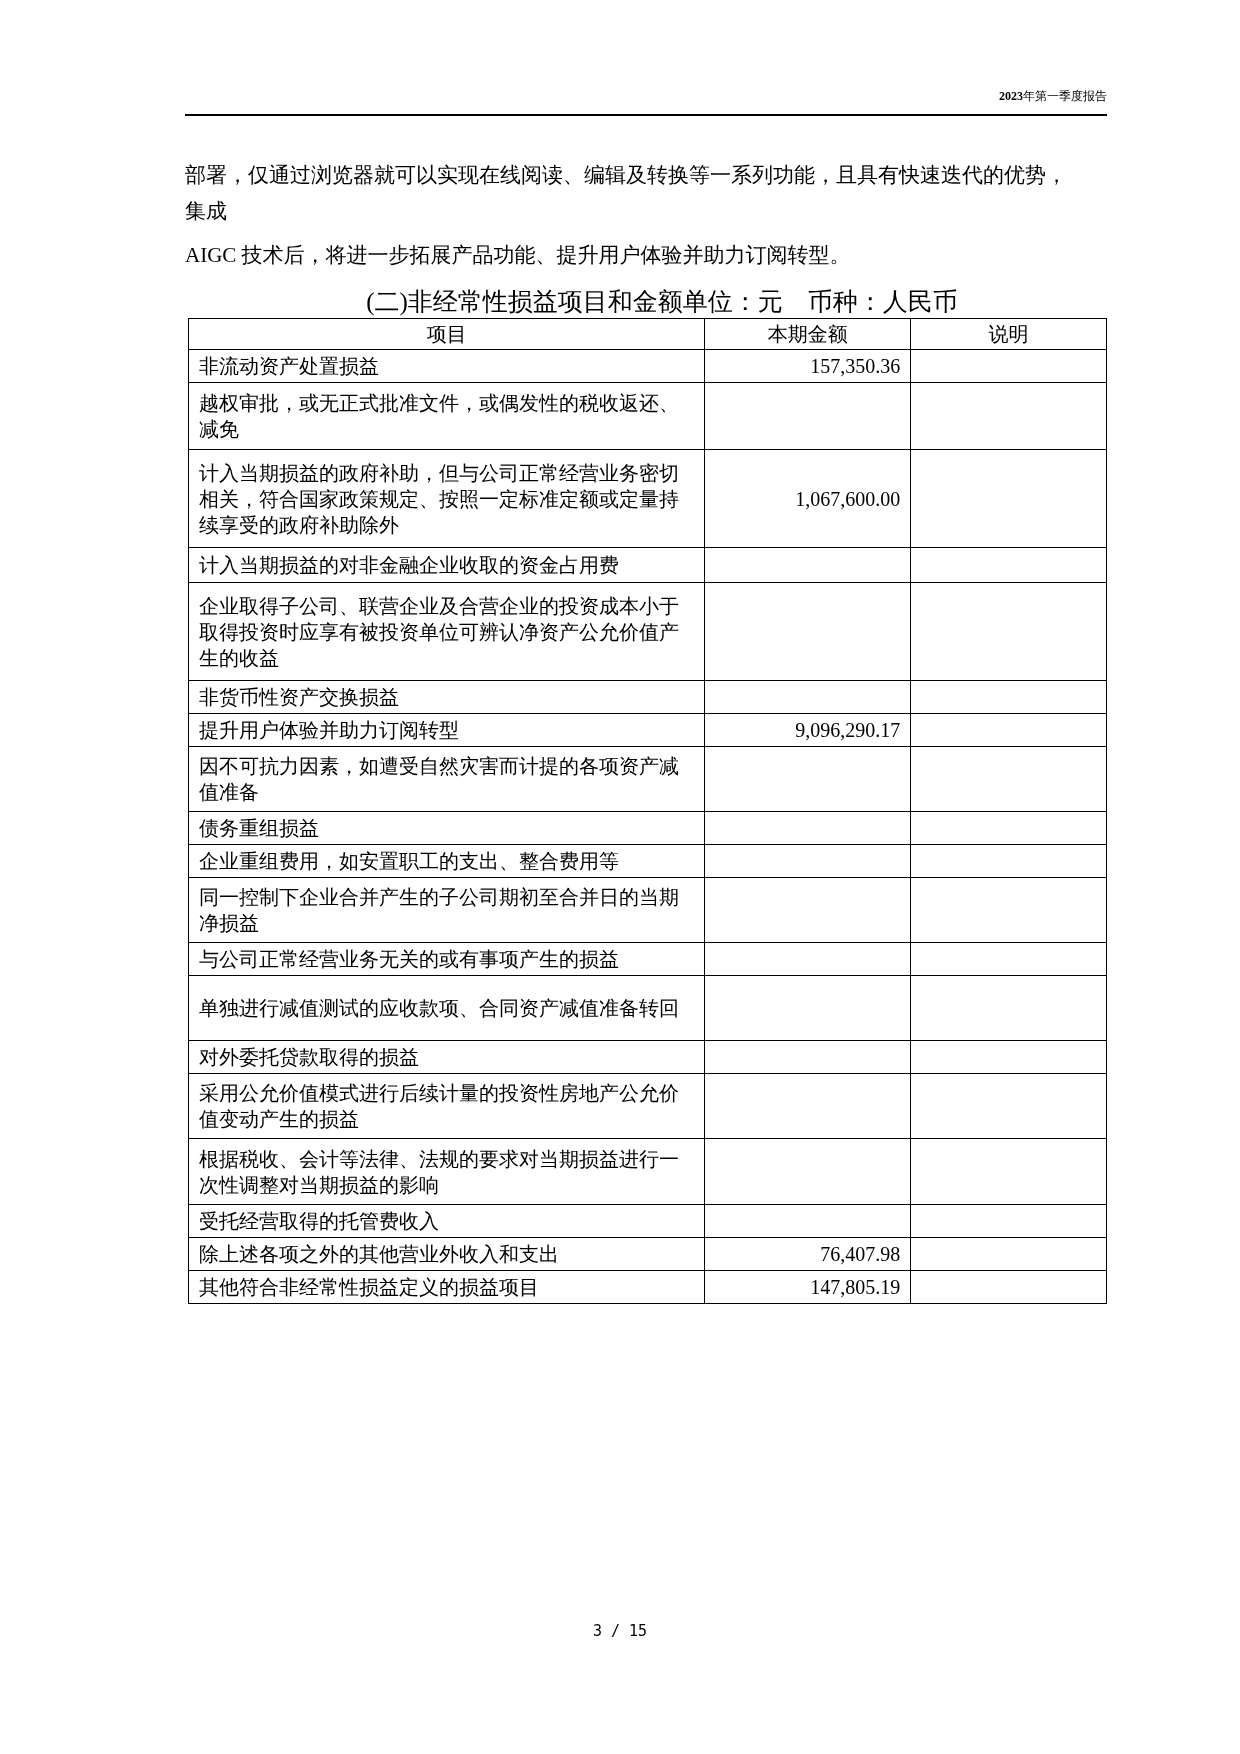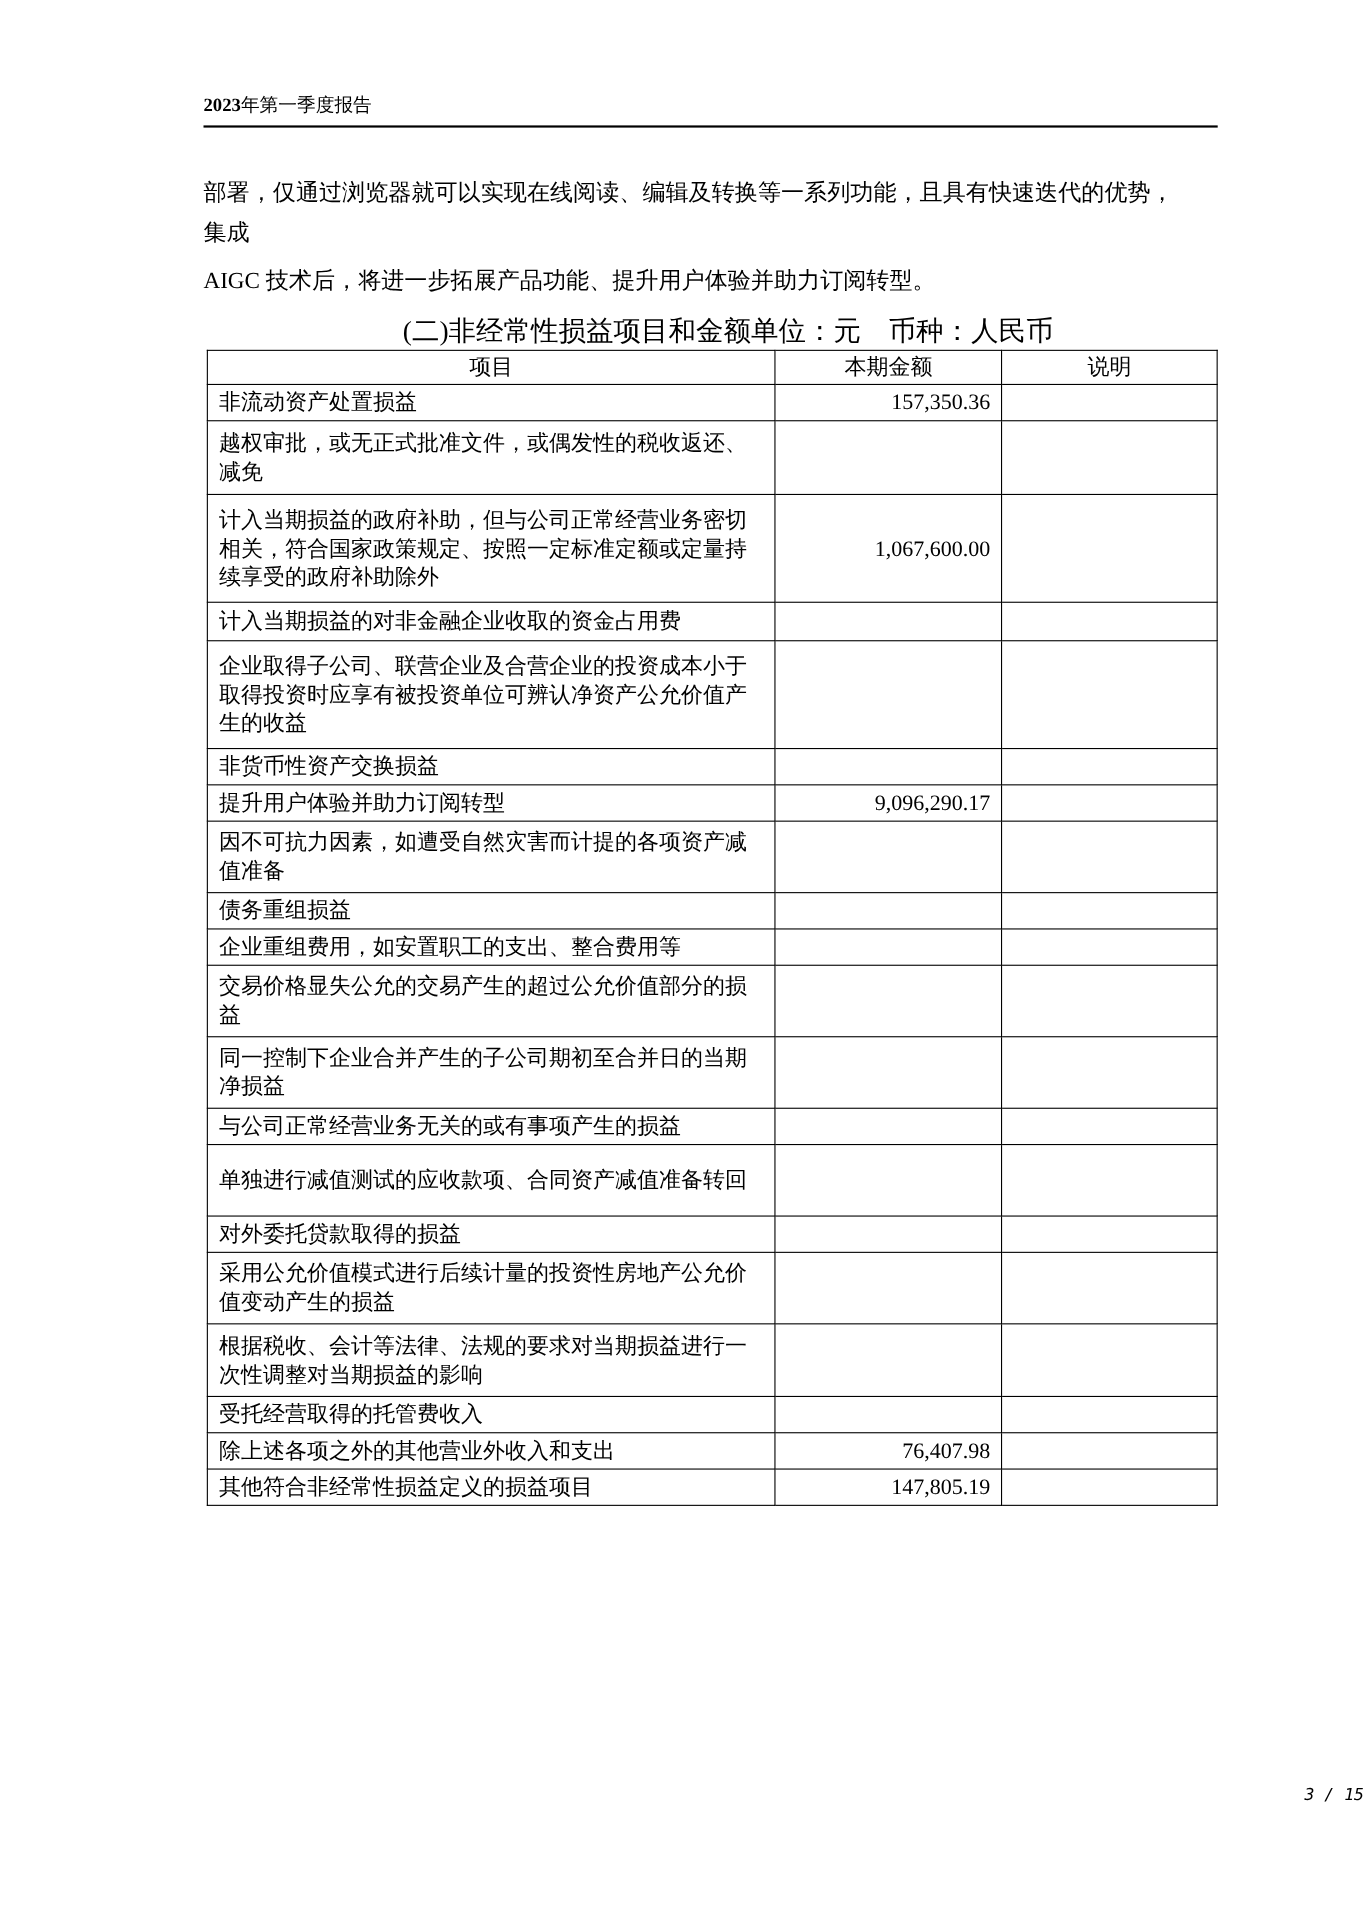--- a/index.html
+++ b/index.html
@@ -1,38 +1,38 @@
 <!DOCTYPE html>
 <html><head>
 <meta charset="utf-8">
 <style>
   html, body { margin: 0; padding: 0; background: #ffffff; }
   body { width: 1240px; height: 1754px; position: relative; overflow: hidden;
          font-family: "Liberation Serif", "DejaVu Serif", serif; color: #000; }
-  .page-header { position: absolute; left: 185px; top: 86px; width: 922px; text-align: left;
-                 font-size: 17px; line-height: 20px; }
+  .page-header { position: absolute; left: 185px; top: 86px; width: 922px; text-align: right;
+                 font-size: 12px; line-height: 20px; }
   .page-header .year { font-weight: bold; }
   .header-rule { position: absolute; left: 185px; top: 114px; width: 922px; height: 0;
                  border-top: 2px solid #000; }
   .para { position: absolute; left: 185px; width: 922px; font-size: 21px; line-height: 26px; }
   .p1 { top: 162px; }
   .p2 { top: 198px; }
   .p3 { top: 242px; }
   .caption { position: absolute; left: 201px; top: 290px; width: 922px; text-align: center;
              font-size: 25px; line-height: 24px; }
   table.nr { position: absolute; left: 188px; top: 318px; width: 919px; border-collapse: collapse;
              font-size: 20px; }
   table.nr th, table.nr td { border: 1.5px solid #000; padding: 2px 10px; line-height: 26px;
                              vertical-align: middle; }
   table.nr th { font-weight: normal; text-align: center; height: 26px; }
   col.c1 { width: 517px; } col.c2 { width: 206px; } col.c3 { width: 196px; }
   td.amt { text-align: right; }
   td.item { text-align: left; vertical-align: top; }
-  .page-footer { position: absolute; left: 0; top: 1622px; width: 1240px; text-align: right;
-                 font-family: "DejaVu Sans Mono", "Liberation Mono", monospace; font-size: 15px; font-style: italic; }
+  .page-footer { position: absolute; left: 0; top: 1622px; width: 1240px; text-align: center;
+                 font-family: "DejaVu Sans Mono", "Liberation Mono", monospace; font-size: 15px; }
 </style>
 </head>
 <body>
 
 <div class="page-header"><span class="year">2023</span><span>年第一季度报告</span></div>
 <div class="header-rule"></div>
 
 <div class="para p1">部署，仅通过浏览器就可以实现在线阅读、编辑及转换等一系列功能，且具有快速迭代的优势，</div>
 <div class="para p2">集成</div>
 <div class="para p3">AIGC 技术后，将进一步拓展产品功能、提升用户体验并助力订阅转型。</div>
@@ -97,25 +97,20 @@
       <td class="item">债务重组损益</td>
       <td class="amt"></td>
       <td></td>
     </tr>
     <tr style="height:33px">
       <td class="item">企业重组费用，如安置职工的支出、整合费用等</td>
       <td class="amt"></td>
       <td></td>
     </tr>
     <tr style="height:65px">
-      <td class="item">交易价格显失公允的交易产生的超过公允价值部分的损益</td>
-      <td class="amt"></td>
-      <td></td>
-    </tr>
-    <tr style="height:65px">
       <td class="item">同一控制下企业合并产生的子公司期初至合并日的当期净损益</td>
       <td class="amt"></td>
       <td></td>
     </tr>
     <tr style="height:33px">
       <td class="item">与公司正常经营业务无关的或有事项产生的损益</td>
       <td class="amt"></td>
       <td></td>
     </tr>
     <tr style="height:65px">

